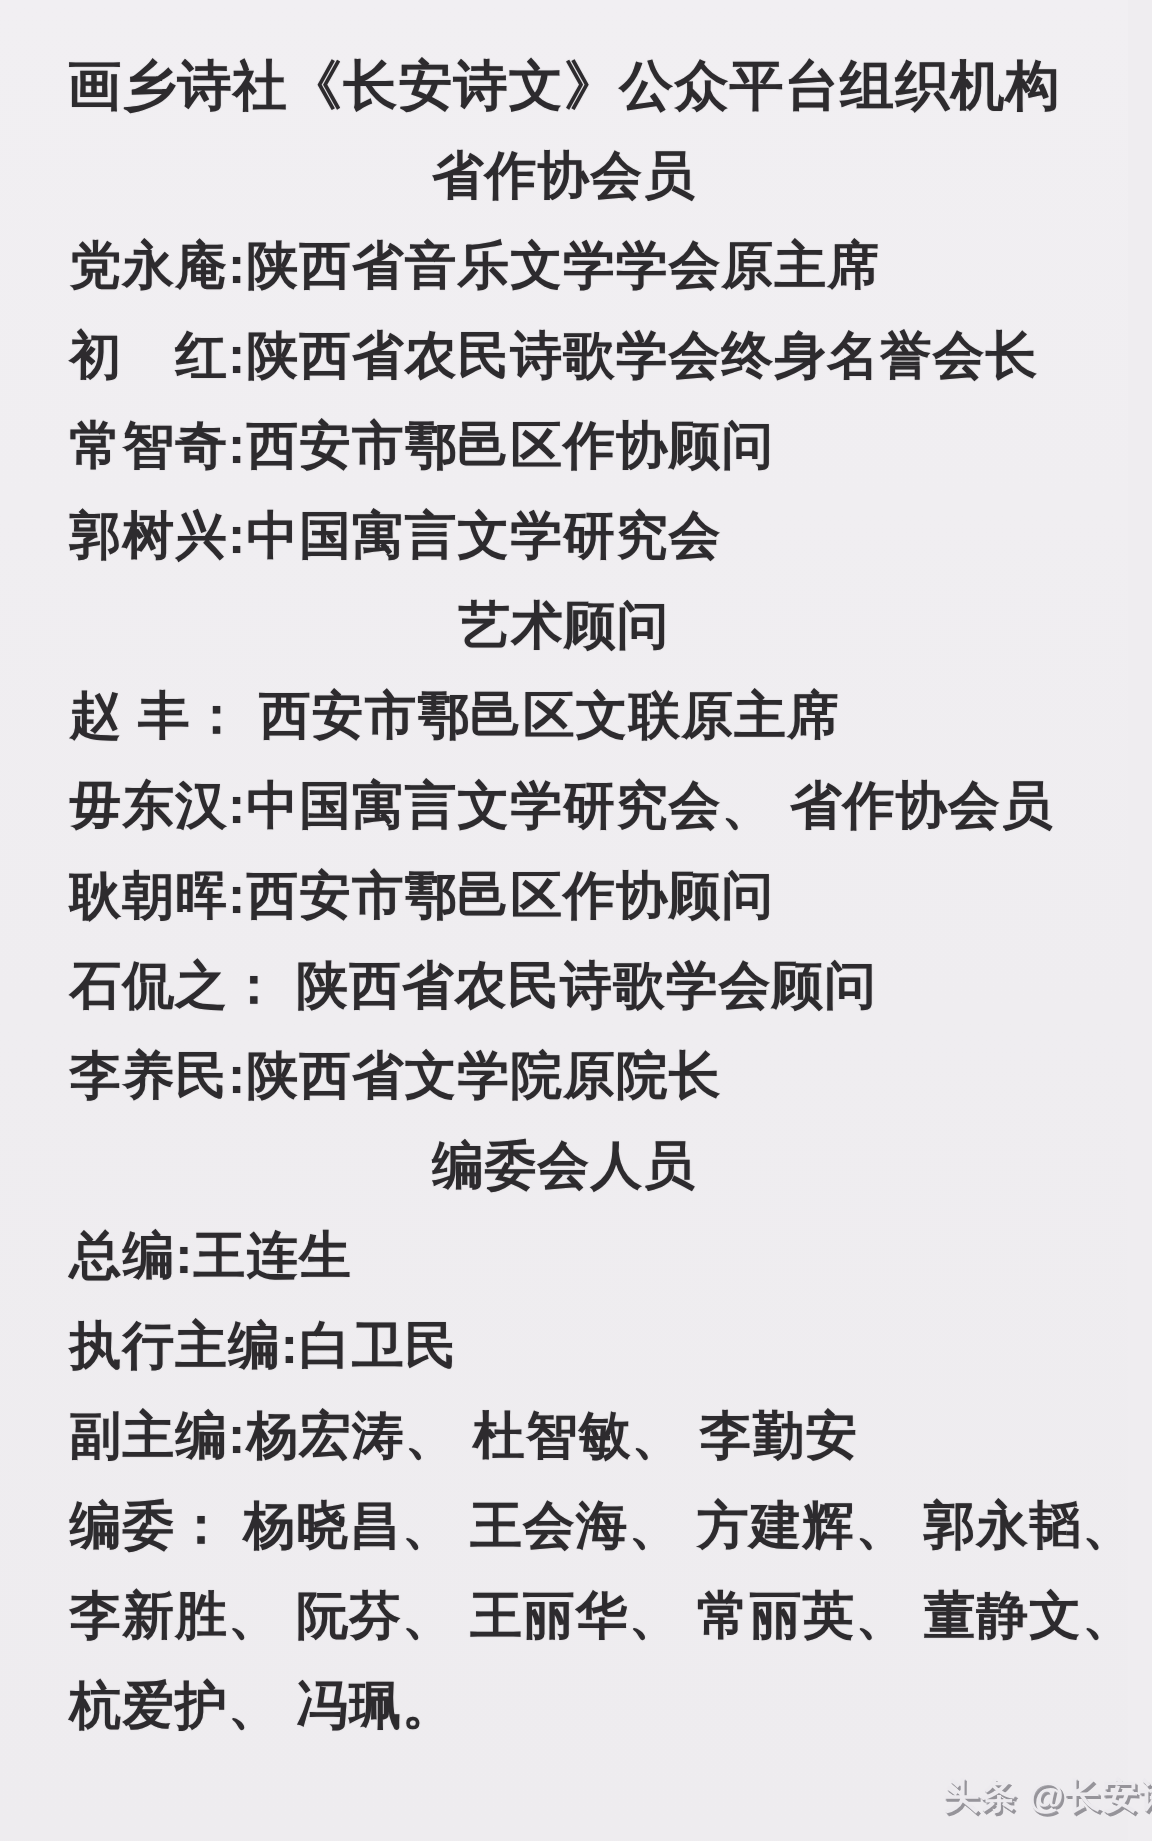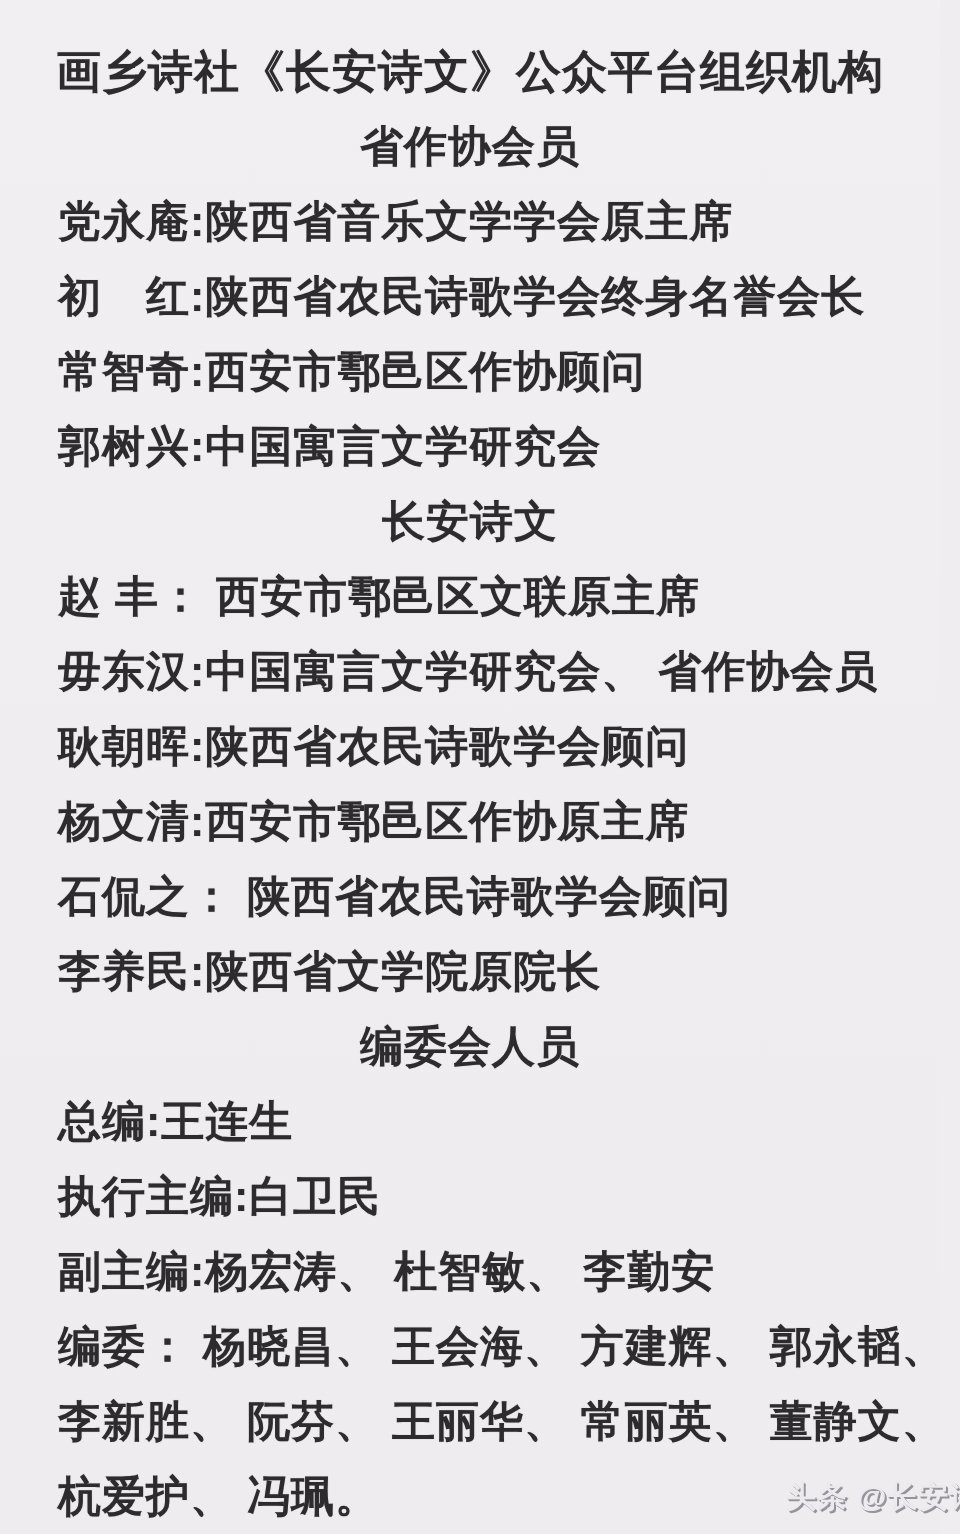--- a/index.html
+++ b/index.html
@@ -59,26 +59,25 @@
 
   <div class="line title center">画乡诗社《长安诗文》公众平台组织机构</div>
 
   <div class="line center">省作协会员</div>
 
   <div class="line">党永庵:陕西省音乐文学学会原主席</div>
   <div class="line">初　红:陕西省农民诗歌学会终身名誉会长</div>
   <div class="line">常智奇:西安市鄠邑区作协顾问</div>
   <div class="line">郭树兴:中国寓言文学研究会</div>
 
-  <div class="line center">长安诗文</div>
+  <div class="line center">艺术顾问</div>
 
   <div class="line">赵 丰： 西安市鄠邑区文联原主席</div>
   <div class="line">毋东汉:中国寓言文学研究会、 省作协会员</div>
-  <div class="line">耿朝晖:陕西省农民诗歌学会顾问</div>
-  <div class="line">杨文清:西安市鄠邑区作协原主席</div>
+  <div class="line">耿朝晖:西安市鄠邑区作协顾问</div>
   <div class="line">石侃之： 陕西省农民诗歌学会顾问</div>
   <div class="line">李养民:陕西省文学院原院长</div>
 
   <div class="line center">编委会人员</div>
 
   <div class="line">总编:王连生</div>
   <div class="line">执行主编:白卫民</div>
   <div class="line">副主编:杨宏涛、 杜智敏、 李勤安</div>
   <div class="line">编委： 杨晓昌、 王会海、 方建辉、 郭永韬、</div>
   <div class="line">李新胜、 阮芬、 王丽华、 常丽英、 董静文、</div>

